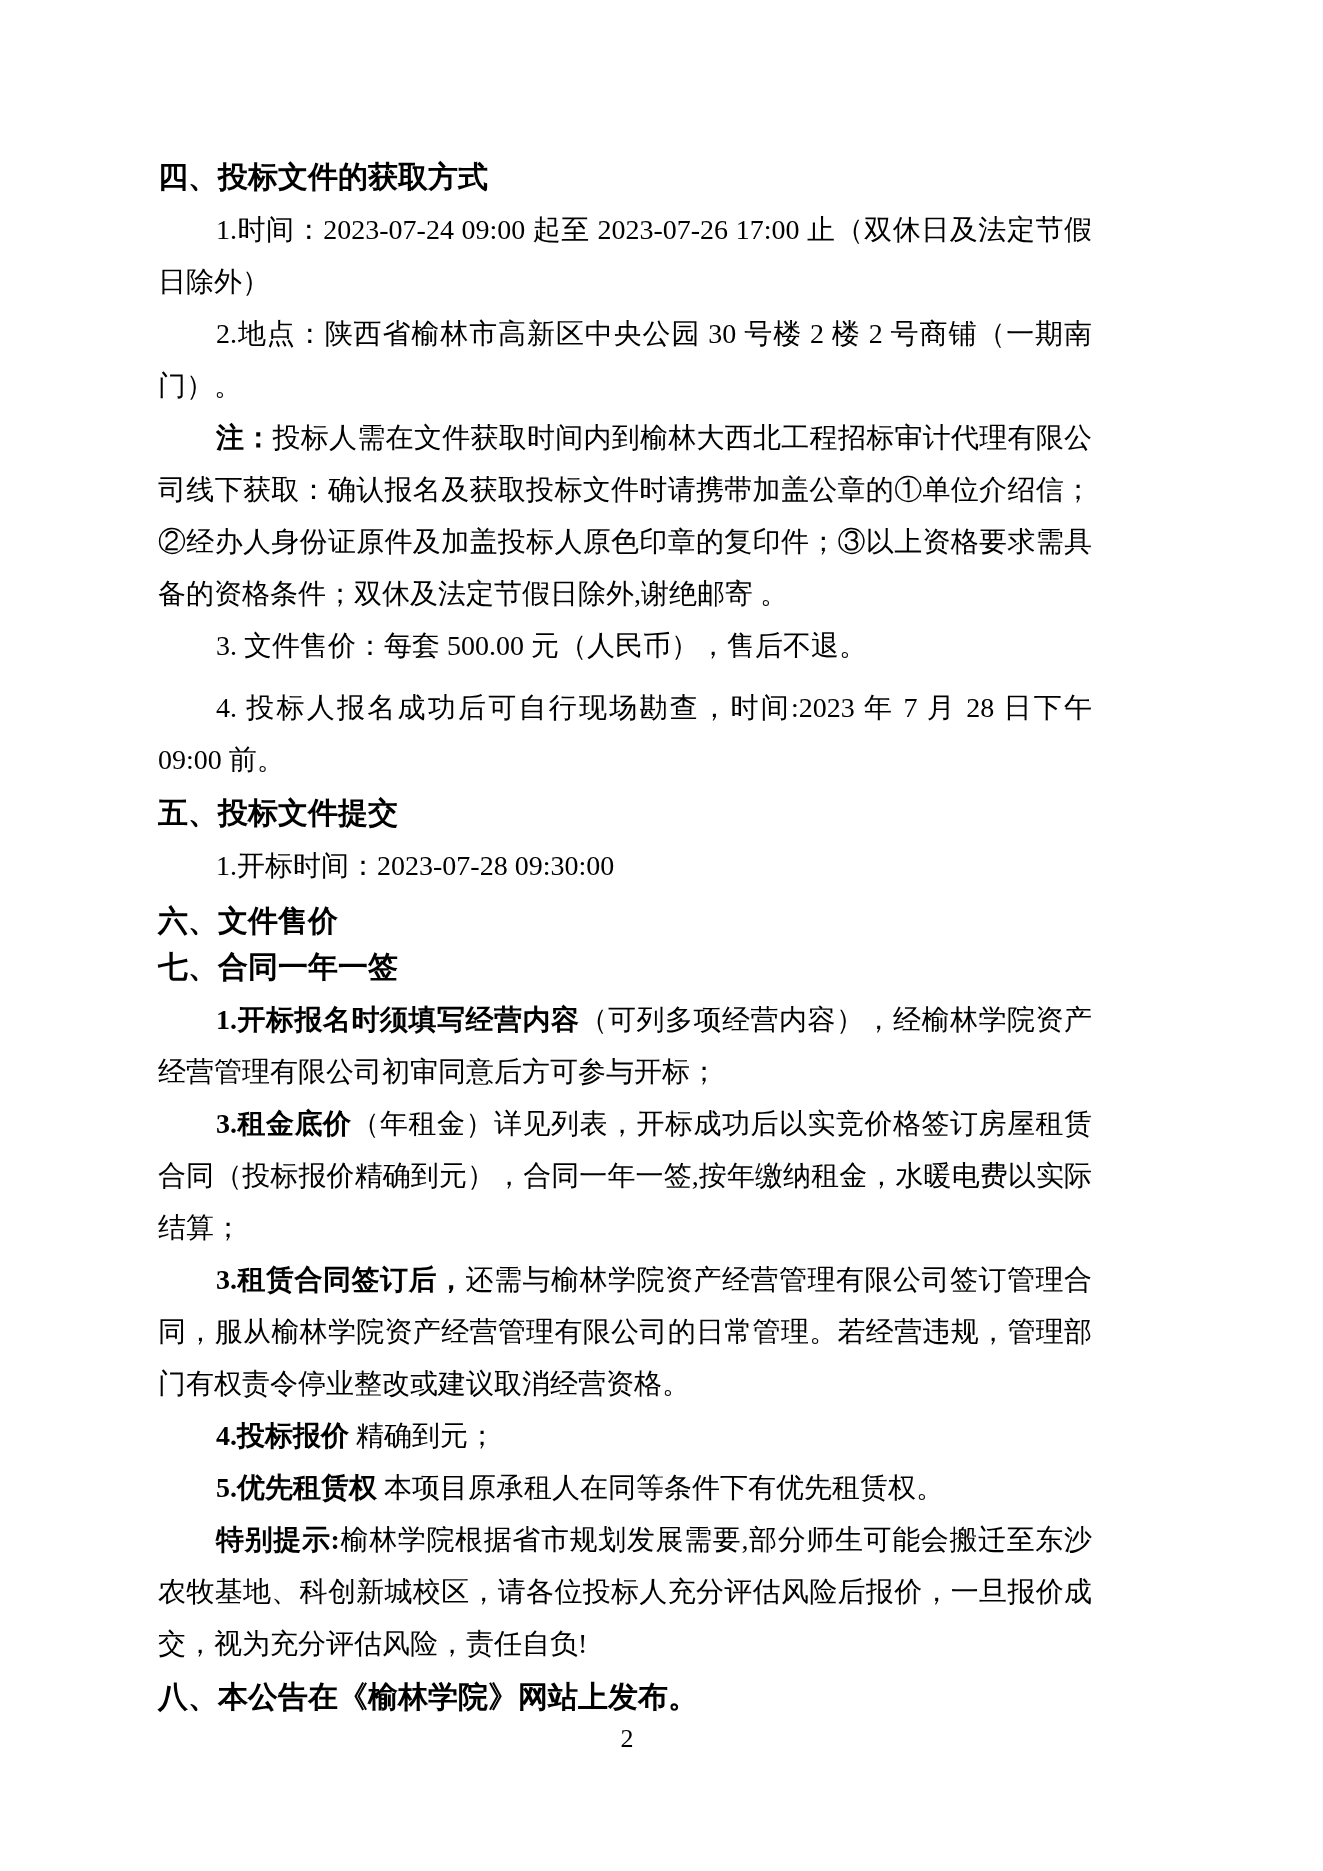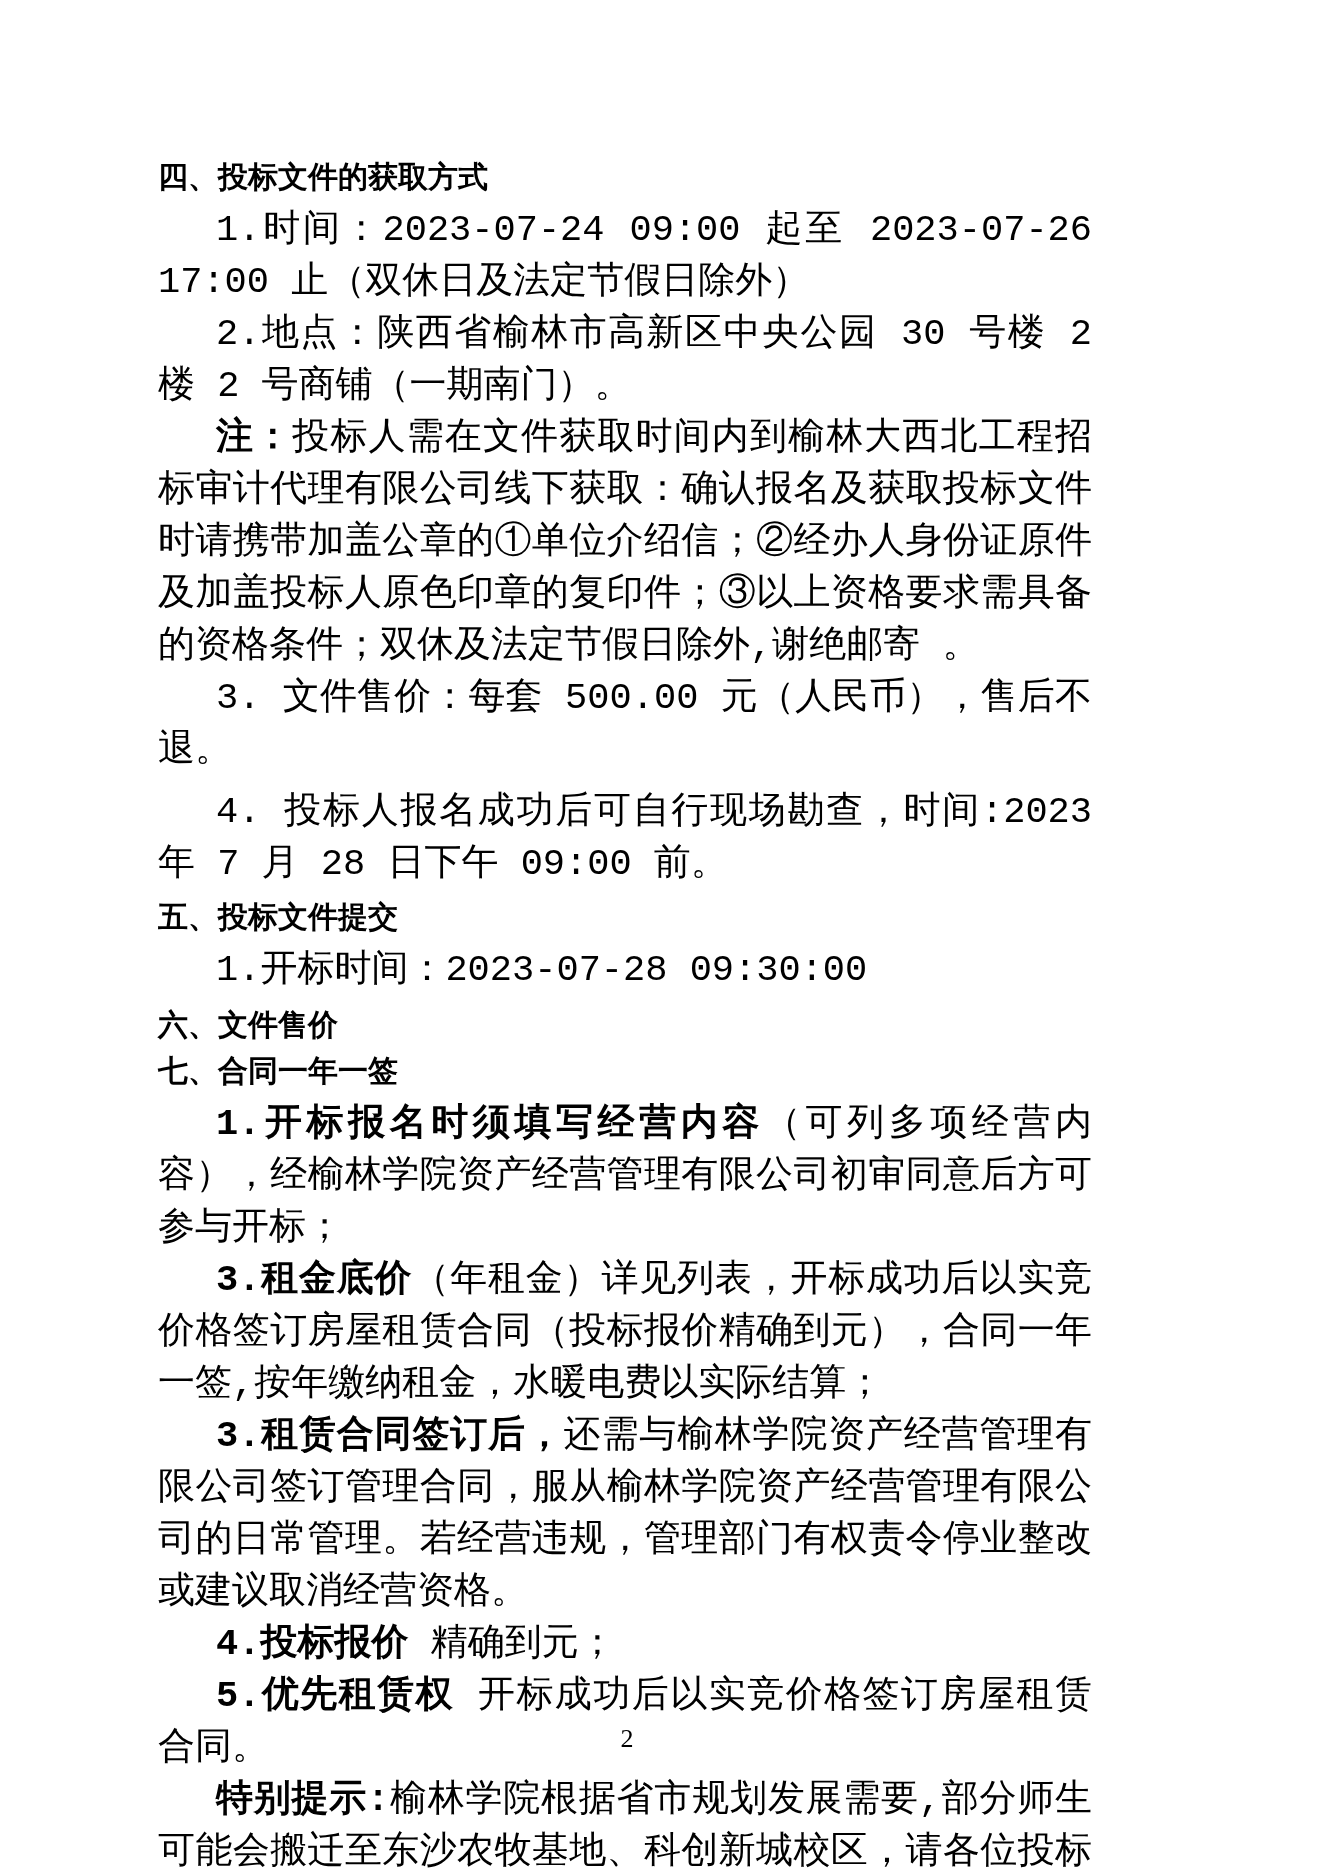--- a/index.html
+++ b/index.html
@@ -13,26 +13,25 @@
     overflow: hidden;
   }
   .content { padding: 150px 162px 0 158px; }
   h2.sec-heading {
     font-size: 30px;
     line-height: 38px;
     font-weight: 700;
     margin: 8px 0;
   }
   p.para {
-    font-size: 37px;
+    font-size: 28px;
     line-height: 52px;
     margin: 0;
     text-indent: 58px;
     text-align: justify;
-    font-family: Liberation Mono, monospace;
   }
   p.sp { margin-bottom: 10px; }
   .seg { white-space: pre-wrap; }
   .bold { font-weight: 700; }
   .page-number {
     position: absolute;
     top: 1724px;
     left: 0;
     width: 100%;
     text-align: center;
@@ -56,21 +55,21 @@
     <h2 class="sec-heading">五、投标文件提交</h2>
     <p class="para sp"><span class="seg">1.开标时间：2023-07-28 09:30:00</span></p>
 
     <h2 class="sec-heading">六、文件售价</h2>
 
     <h2 class="sec-heading">七、合同一年一签</h2>
     <p class="para"><b class="seg bold">1.开标报名时须填写经营内容</b><span class="seg">（可列多项经营内容），经榆林学院资产经营管理有限公司初审同意后方可参与开标；</span></p>
     <p class="para"><b class="seg bold">3.租金底价</b><span class="seg">（年租金）详见列表，开标成功后以实竞价格签订房屋租赁合同（投标报价精确到元），合同一年一签,按年缴纳租金，水暖电费以实际结算；</span></p>
     <p class="para"><b class="seg bold">3.租赁合同签订后，</b><span class="seg">还需与榆林学院资产经营管理有限公司签订管理合同，服从榆林学院资产经营管理有限公司的日常管理。若经营违规，管理部门有权责令停业整改或建议取消经营资格。</span></p>
     <p class="para"><b class="seg bold">4.投标报价</b><span class="seg"> 精确到元；</span></p>
-    <p class="para"><b class="seg bold">5.优先租赁权</b><span class="seg"> 开标成功后以实竞价格签订房屋租赁合同。</span></p>
+    <p class="para"><b class="seg bold">5.优先租赁权</b><span class="seg"> 本项目原承租人在同等条件下有优先租赁权。</span></p>
     <p class="para"><b class="seg bold">特别提示:</b><span class="seg">榆林学院根据省市规划发展需要,部分师生可能会搬迁至东沙农牧基地、科创新城校区，请各位投标人充分评估风险后报价，一旦报价成交，视为充分评估风险，责任自负!</span></p>
 
     <h2 class="sec-heading">八、本公告在《榆林学院》网站上发布。</h2>
 
   </div>
 
   <div class="page-number">2</div>
 </div>
 
 </body></html>

